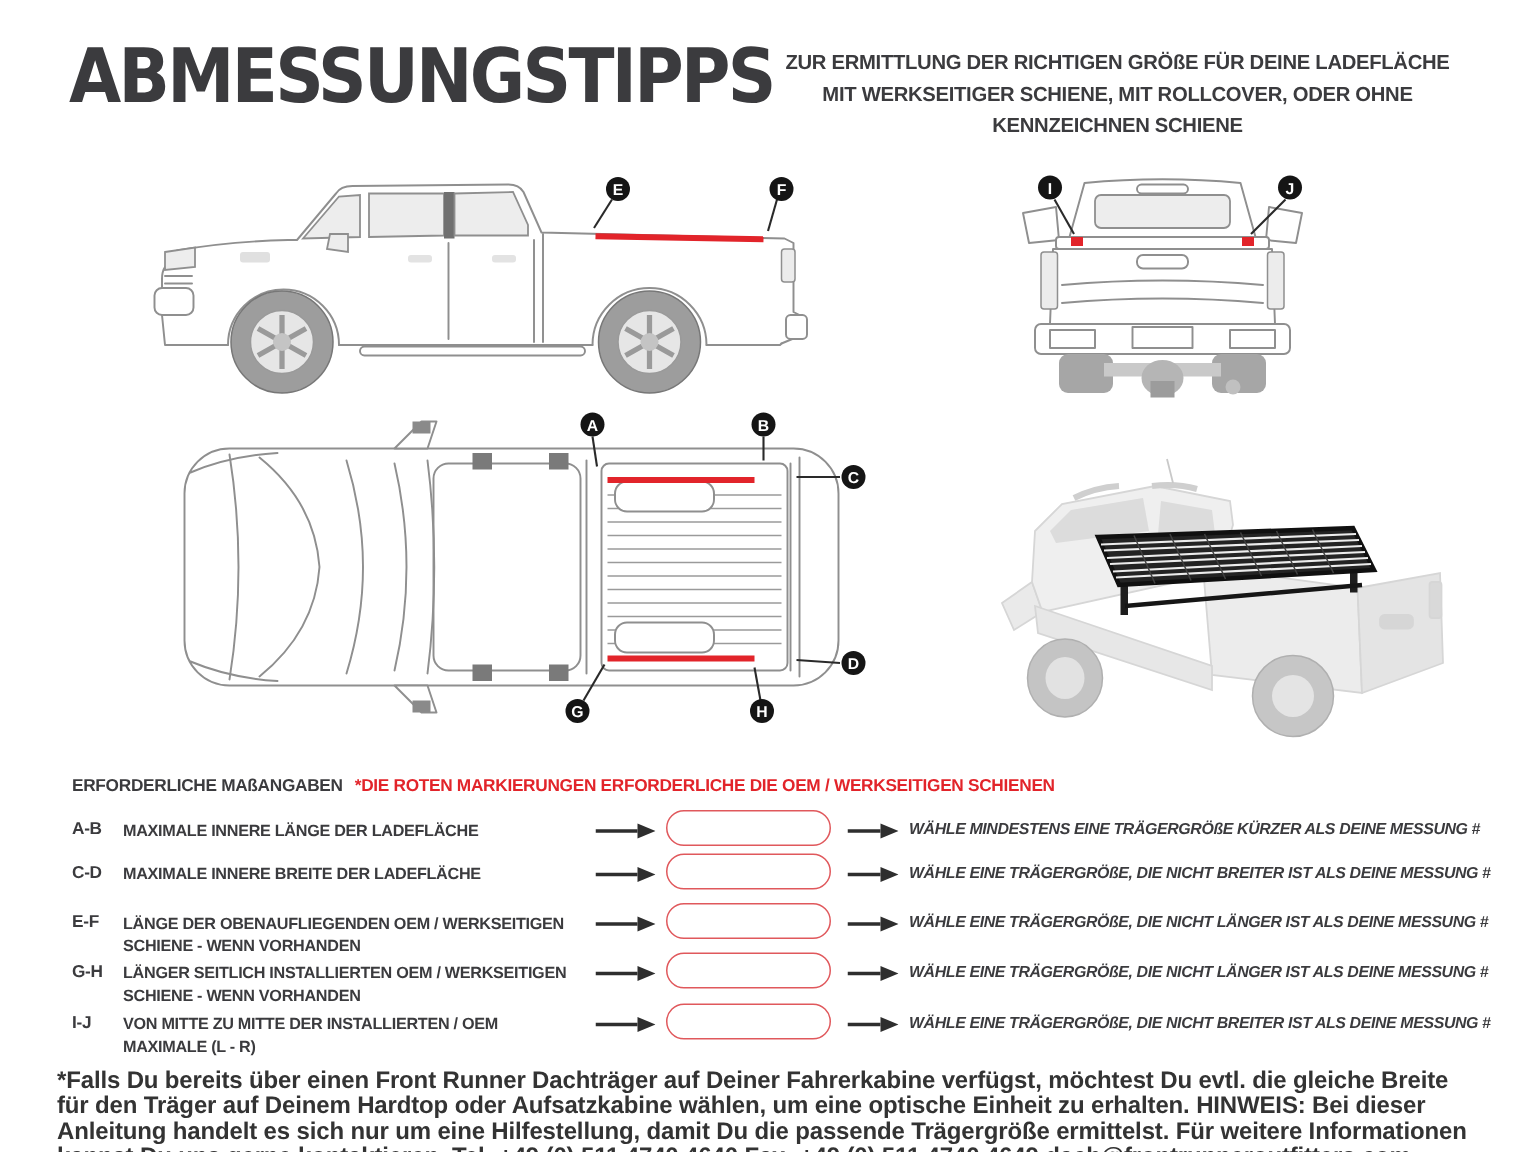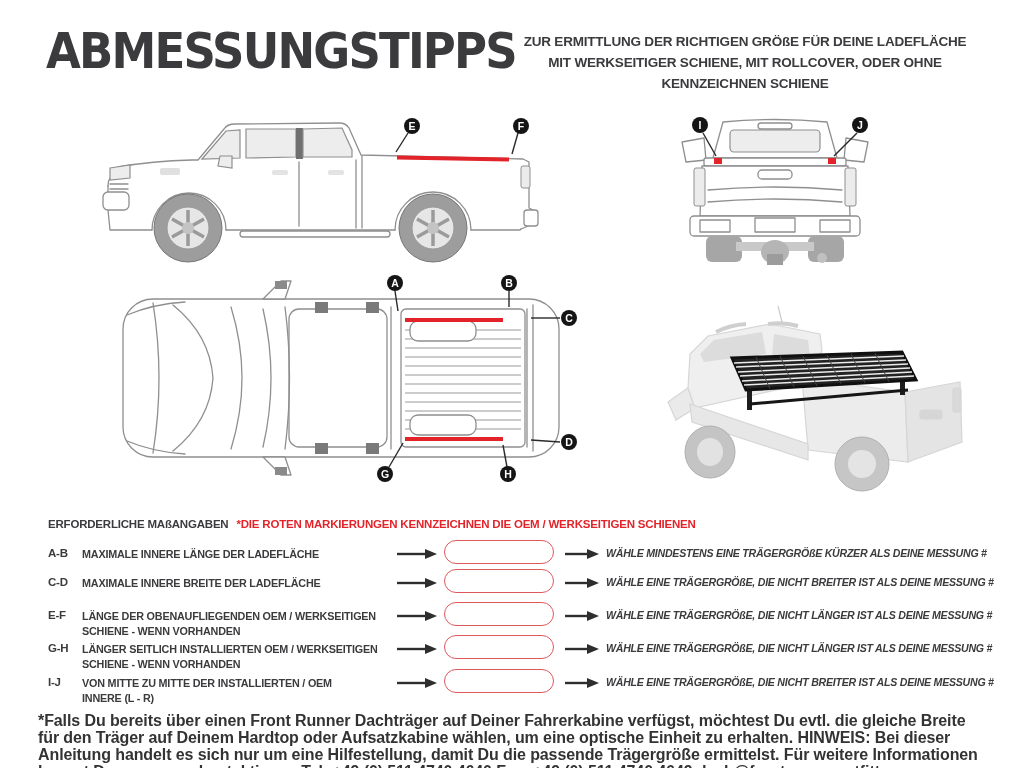--- a/index.html
+++ b/index.html
@@ -255,21 +255,21 @@
         <line x1="130" y1="64" x2="144" y2="95"></line>
       <line x1="153" y1="64" x2="167" y2="94"></line>
         <line x1="177" y1="63" x2="191" y2="92"></line>
       <line x1="201" y1="62" x2="215" y2="91"></line>
         <line x1="225" y1="61" x2="239" y2="90"></line>
     </g>
   </g>
 </svg>
 
 <div id="sectionHeader" class="abs">
-  <span>ERFORDERLICHE MAßANGABEN</span><span class="note">*DIE ROTEN MARKIERUNGEN KENNZEICHNEN DIE OEM / WERKSEITIGEN SCHIENEN</span>
+  <span>ERFORDERLICHE MAßANGABEN</span><span class="note">*DIE ROTEN MARKIERUNGEN ERFORDERLICHE DIE OEM / WERKSEITIGEN SCHIENEN</span>
 </div>
 
 <div class="row" style="top:547px">
   <div class="rlabel">A-B</div>
   <div class="rdesc">
       <div>MAXIMALE INNERE LÄNGE DER LADEFLÄCHE</div>
       <div></div>
     </div>
   <svg class="a1" width="40" height="12">
       <line class="arrowline" x1="0" y1="6" x2="28" y2="6"></line>
@@ -334,21 +334,21 @@
       <line class="arrowline" x1="0" y1="6" x2="22" y2="6"></line>
       <polygon class="arrowhead" points="22,1 34,6 22,11"></polygon>
     </svg>
   <div class="rinstr">WÄHLE EINE TRÄGERGRÖßE, DIE NICHT LÄNGER IST ALS DEINE MESSUNG #</div>
 </div>
 
 <div class="row" style="top:676px">
   <div class="rlabel">I-J</div>
   <div class="rdesc">
       <div>VON MITTE ZU MITTE DER INSTALLIERTEN / OEM</div>
-      <div>INNERE (L - R)</div>
+      <div>MAXIMALE (L - R)</div>
     </div>
   <svg class="a1" width="40" height="12">
       <line class="arrowline" x1="0" y1="6" x2="28" y2="6"></line>
       <polygon class="arrowhead" points="28,1 40,6 28,11"></polygon>
     </svg>
   <div class="pill"></div>
   <svg class="a2" width="34" height="12">
       <line class="arrowline" x1="0" y1="6" x2="22" y2="6"></line>
       <polygon class="arrowhead" points="22,1 34,6 22,11"></polygon>
     </svg>

